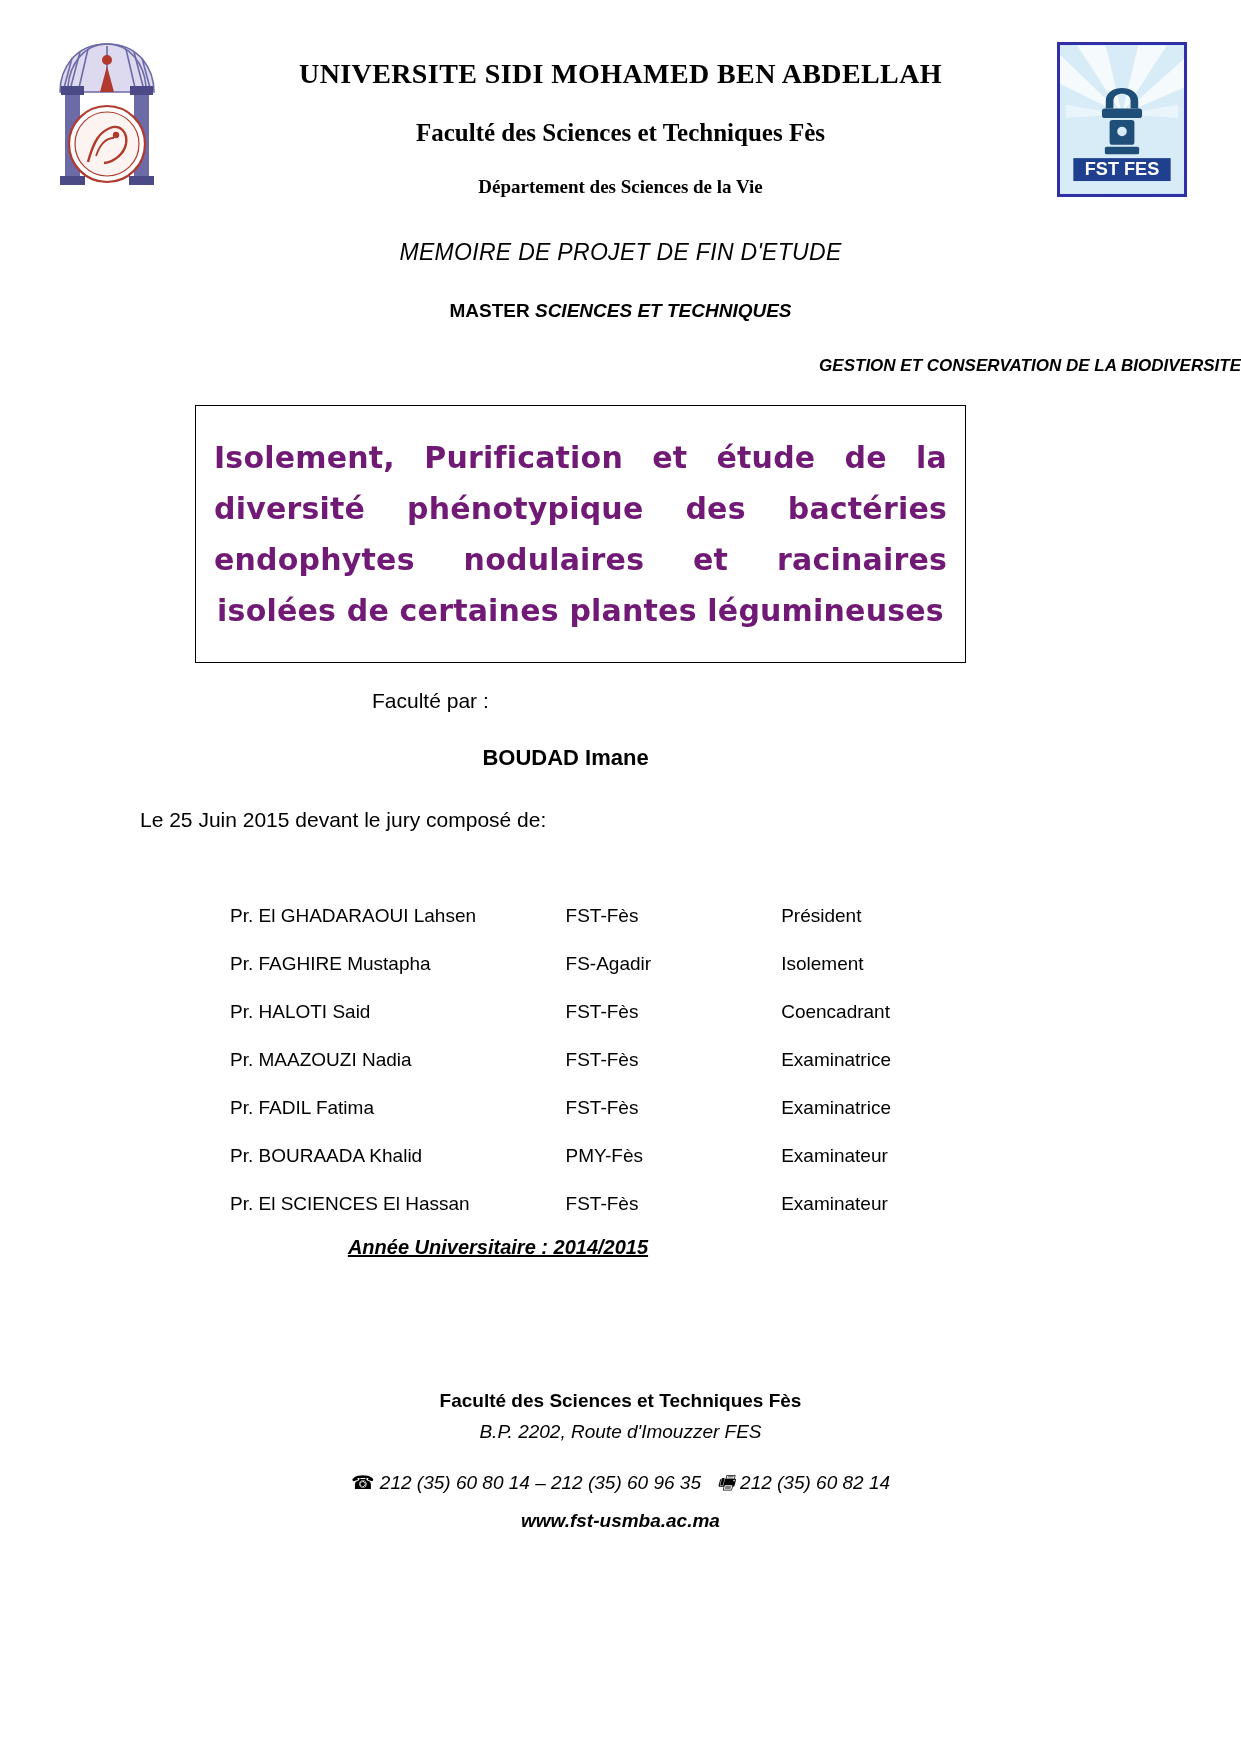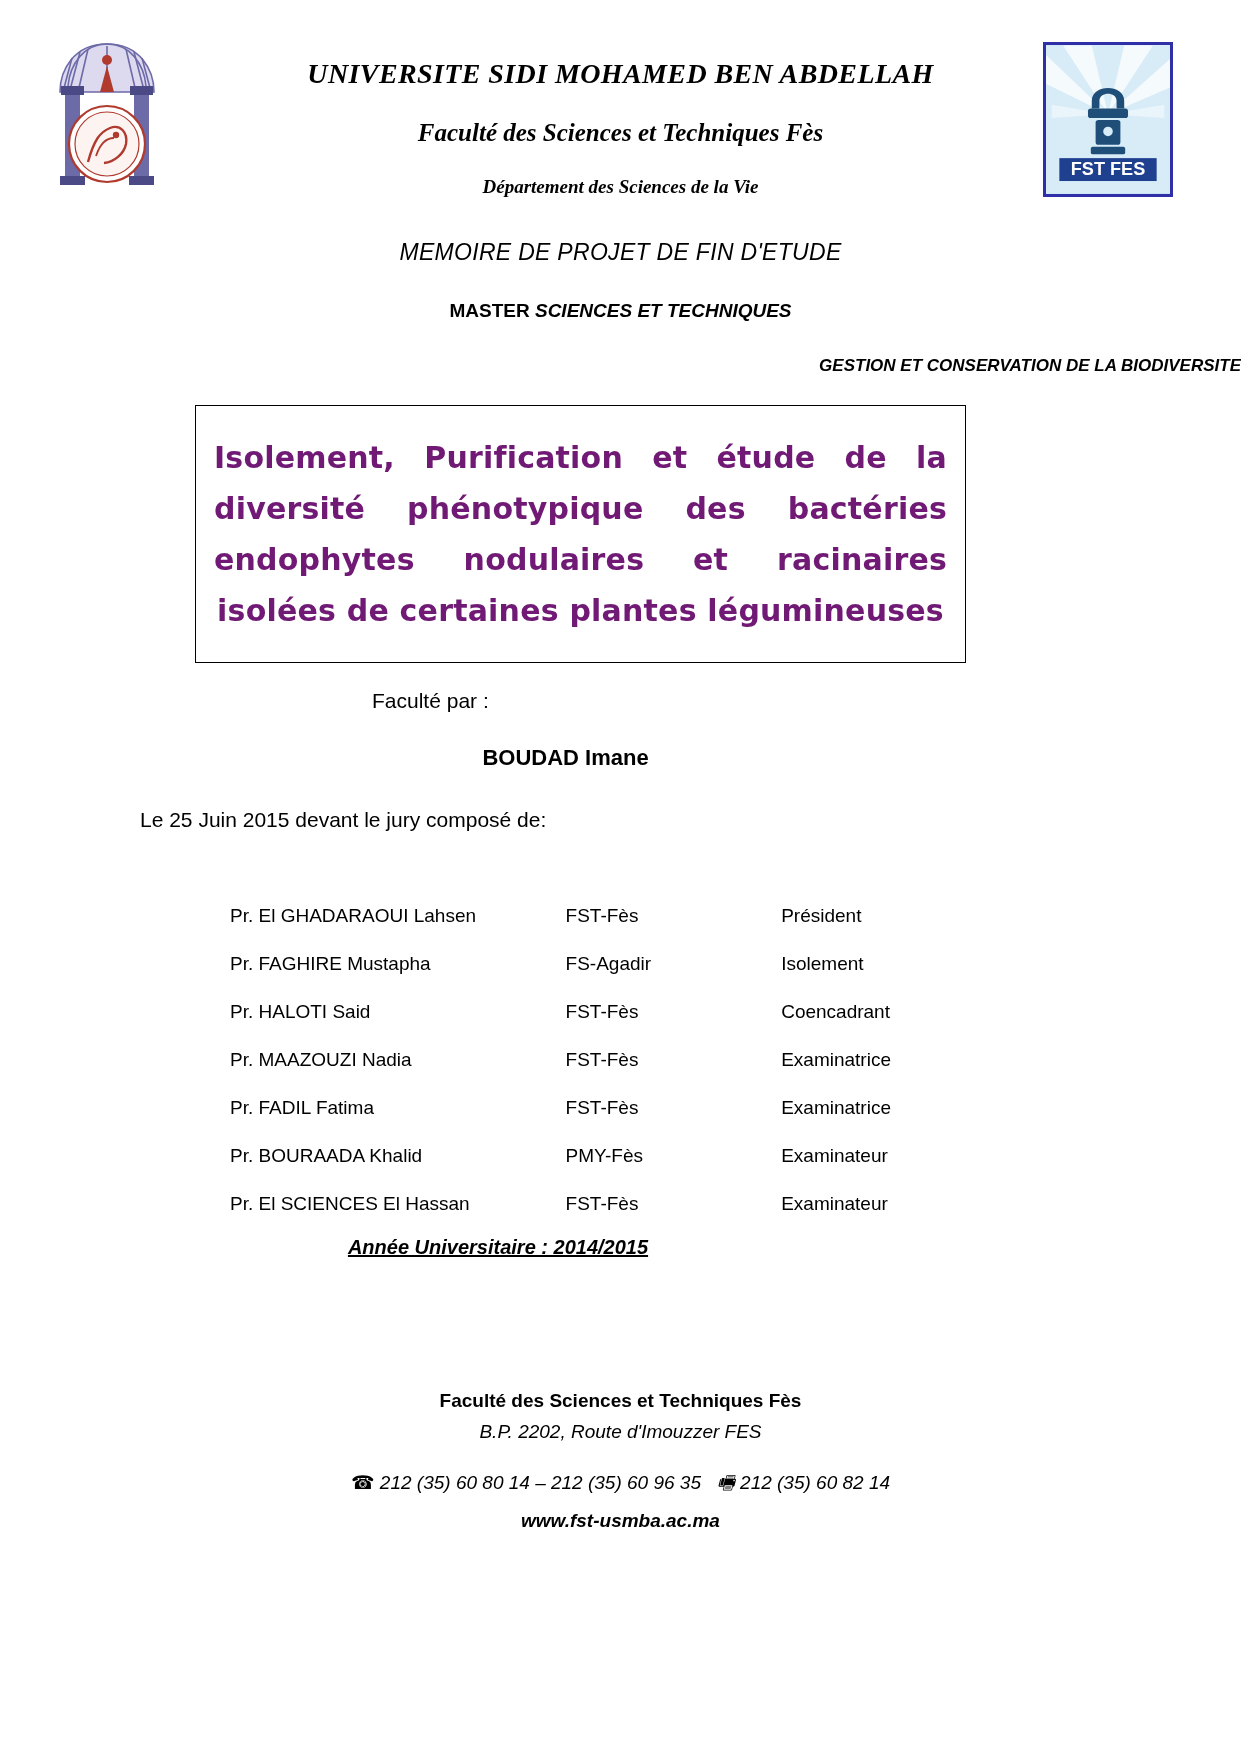--- a/index.html
+++ b/index.html
@@ -33,36 +33,35 @@
   .logo-left {
     position: absolute;
     left: 48px;
     top: 36px;
     width: 118px;
     height: 160px;
   }
 
   .logo-right {
     position: absolute;
-    right: 68px;
+    right: 54px;
     top: 42px;
     width: 130px;
     height: 155px;
     border: 3px solid #2f2fa8;
     background: linear-gradient(160deg,#cfe4f5 0%, #eaf4fb 45%, #bcd9ef 100%);
     box-sizing: border-box;
   }
 
   .header-text {
     position: absolute;
     left: 200px;
     right: 200px;
     top: 58px;
     text-align: center;
-    font-style: italic;
   }
   .univ-title {
     font-family: "Liberation Serif", serif;
     font-weight: bold;
     font-size: 28px;
     letter-spacing: 0.4px;
   }
   .fac-title {
     font-family: "Liberation Serif", serif;
     font-weight: bold;

